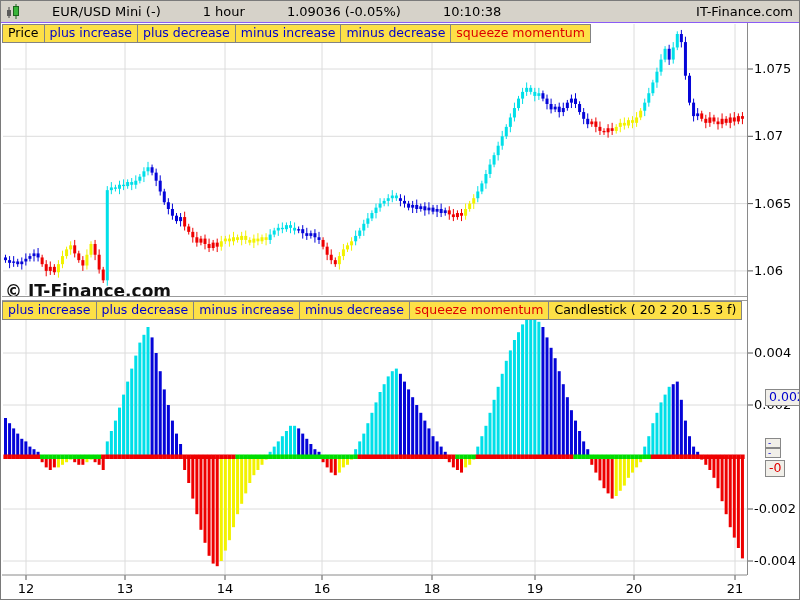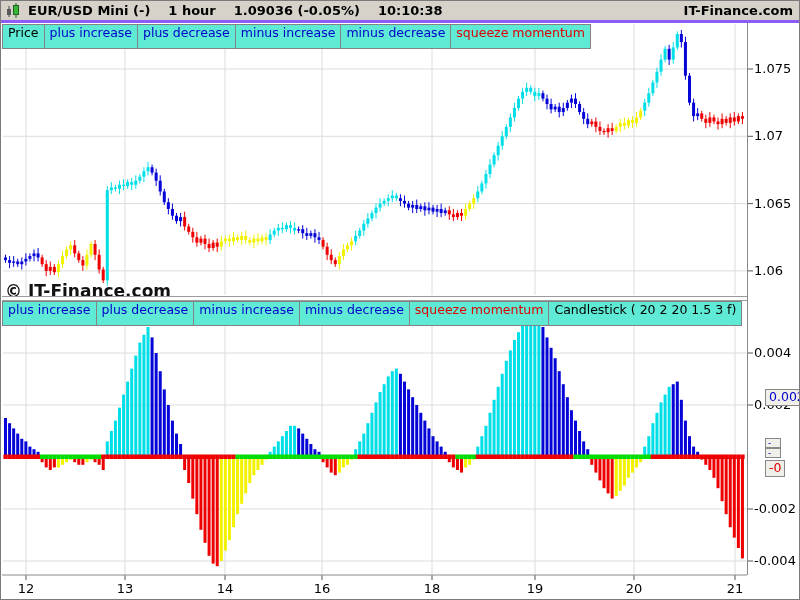--- a/index.html
+++ b/index.html
@@ -1,28 +1,28 @@
 <!DOCTYPE html>
 <html><head>
 <meta charset="utf-8">
 <style>
   html,body{margin:0;padding:0;background:#fff;}
   #app{position:relative;width:800px;height:600px;box-sizing:border-box;border:1px solid #7a7a7a;
        background:#fff;overflow:hidden;font-family:"DejaVu Sans","Liberation Sans",sans-serif;}
   #chart{position:absolute;left:0;top:0;}
   .titlebar{position:absolute;left:0;top:0;width:100%;height:22px;background:#d6d2c9;
-            border-bottom:3px solid #8b5cf6;display:flex;align-items:center;box-sizing:border-box;
-            font-size:13px;font-weight:bold;color:#000;}
+            border-bottom:1px solid #8b5cf6;display:flex;align-items:center;box-sizing:border-box;
+            font-size:13px;font-weight:normal;color:#000;gap:24px;}
   .titlebar .ico{margin:0 6px 0 4px;display:flex;align-items:center;}
   .titlebar span.tpart{margin-right:18px;white-space:pre;}
   .brand{margin-left:auto;margin-right:6px;}
   .toolbar{position:absolute;left:1px;display:flex;z-index:5;}
   .toolbar.row1{top:23px;}
   .toolbar.row2{top:300px;}
-  .btn{border:1px solid #838383;background:#5eead4;padding:1px 5px 8px 5px;font-size:12.5px;
+  .btn{border:1px solid #838383;background:#fde047;padding:1px 5px 2px 5px;font-size:12.5px;
        line-height:14px;margin-left:-1px;white-space:pre;cursor:default;}
   .btn:first-child{margin-left:0;}
   .btn.blue{color:#0000cc;} .btn.red{color:#dd0000;} .btn.black{color:#000;}
   .splitter{position:absolute;left:1px;top:295px;width:745px;height:5px;background:#ffffff;
             border-top:1px solid #9b9b9b;border-bottom:1px solid #9b9b9b;box-sizing:border-box;z-index:4;}
   .watermark{position:absolute;left:4px;top:280px;font-size:17px;font-weight:bold;color:#111;z-index:3;}
   .badge{position:absolute;border:1px solid #888;background:#f1efe9;z-index:6;line-height:1;
          font-size:12.5px;padding:1px 3px;}
   .badge.val{left:764px;top:388px;color:#0000cc;}
   .badge.dash1{left:764px;top:437px;color:#0000cc;font-size:9px;width:10px;height:8px;padding:0 2px;}

